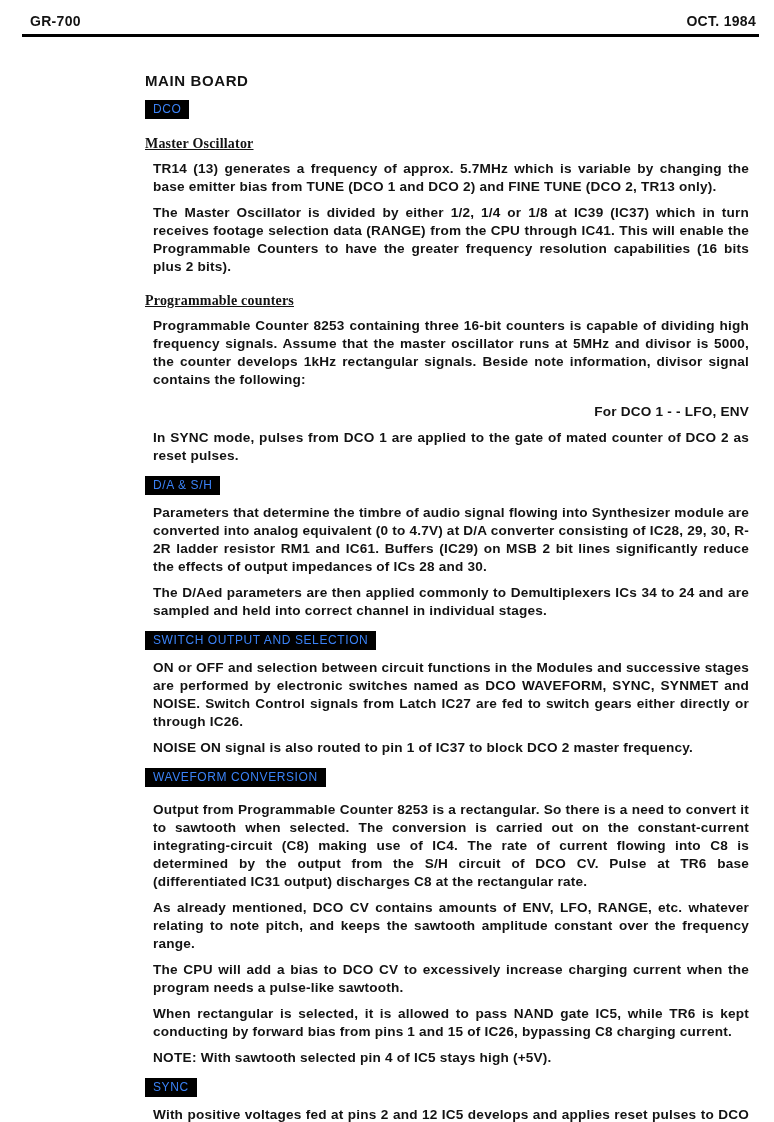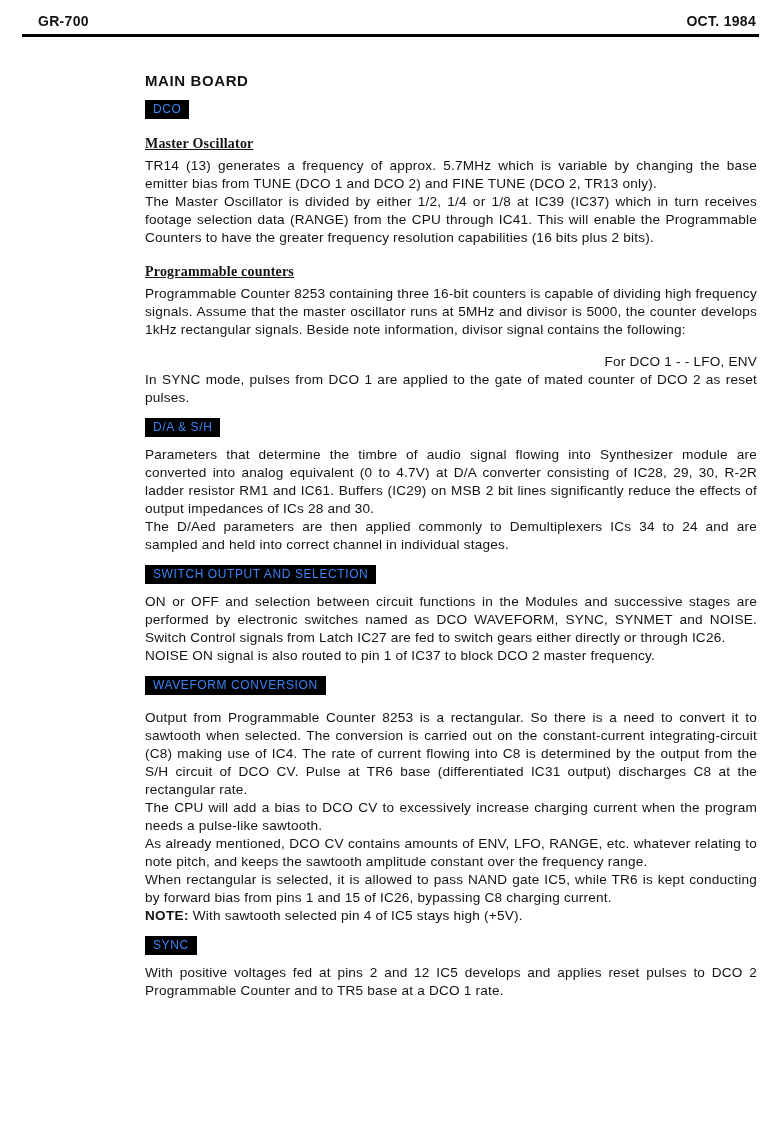--- a/index.html
+++ b/index.html
@@ -21,21 +21,20 @@
     position: absolute;
     top: 13px;
     left: 30px;
     right: 18px;
     display: flex;
     justify-content: space-between;
     align-items: baseline;
     font-weight: bold;
     font-size: 14px;
     letter-spacing: 0.3px;
-    margin-left: 8px;
   }
   .header-rule {
     position: absolute;
     top: 34px;
     left: 22px;
     right: 15px;
     height: 2.5px;
     background: #000;
   }
   .content {
@@ -61,24 +60,25 @@
   }
   .subheading {
     margin: 17px 0 5px 0;
     font-family: "Liberation Serif", serif;
     font-size: 14px;
     font-weight: bold;
     text-decoration: underline;
     letter-spacing: 0.2px;
   }
   p.body, p.list-line {
-    margin: 0;
+    margin: 8px;
     font-size: 13.6px;
     line-height: 18px;
     letter-spacing: 0.2px;
+    font-weight: bold;
   }
   p.body {
     text-align: justify;
   }
   p.list-line {
     text-align: right;
   }
   .gap-above {
     margin-top: 14px !important;
   }
@@ -110,22 +110,22 @@
         <p class="list-line gap-above">For DCO 1 - - LFO, ENV</p>
         <p class="body">In SYNC mode, pulses from DCO 1 are applied to the gate of mated counter of DCO 2 as reset pulses.</p>
         <div class="tag">D/A &amp; S/H</div>
         <p class="body">Parameters that determine the timbre of audio signal flowing into Synthesizer module are converted into analog equivalent (0 to 4.7V) at D/A converter consisting of IC28, 29, 30, R-2R ladder resistor RM1 and IC61. Buffers (IC29) on MSB 2 bit lines significantly reduce the effects of output impedances of ICs 28 and 30.</p>
         <p class="body">The D/Aed parameters are then applied commonly to Demultiplexers ICs 34 to 24 and are sampled and held into correct channel in individual stages.</p>
         <div class="tag">SWITCH OUTPUT AND SELECTION</div>
         <p class="body">ON or OFF and selection between circuit functions in the Modules and successive stages are performed by electronic switches named as DCO WAVEFORM, SYNC, SYNMET and NOISE. Switch Control signals from Latch IC27 are fed to switch gears either directly or through IC26.</p>
         <p class="body">NOISE ON signal is also routed to pin 1 of IC37 to block DCO 2 master frequency.</p>
         <div class="tag">WAVEFORM CONVERSION</div>
         <p class="body gap-above">Output from Programmable Counter 8253 is a rectangular. So there is a need to convert it to sawtooth when selected. The conversion is carried out on the constant-current integrating-circuit (C8) making use of IC4. The rate of current flowing into C8 is determined by the output from the S/H circuit of DCO CV. Pulse at TR6 base (differentiated IC31 output) discharges C8 at the rectangular rate.</p>
+        <p class="body">As already mentioned, DCO CV contains amounts of ENV, LFO, RANGE, etc. whatever relating to note pitch, and keeps the sawtooth amplitude constant over the frequency range.</p>
         <p class="body">The CPU will add a bias to DCO CV to excessively increase charging current when the program needs a pulse-like sawtooth.</p>
-        <p class="body">As already mentioned, DCO CV contains amounts of ENV, LFO, RANGE, etc. whatever relating to note pitch, and keeps the sawtooth amplitude constant over the frequency range.</p>
         <p class="body">When rectangular is selected, it is allowed to pass NAND gate IC5, while TR6 is kept conducting by forward bias from pins 1 and 15 of IC26, bypassing C8 charging current.</p>
         <p class="body"><b>NOTE:</b> With sawtooth selected pin 4 of IC5 stays high (+5V).</p>
         <div class="tag">SYNC</div>
         <p class="body">With positive voltages fed at pins 2 and 12 IC5 develops and applies reset pulses to DCO 2 Programmable Counter and to TR5 base at a DCO 1 rate.</p>
       </div>
   </div>
 
 </div>
 
 </body></html>

